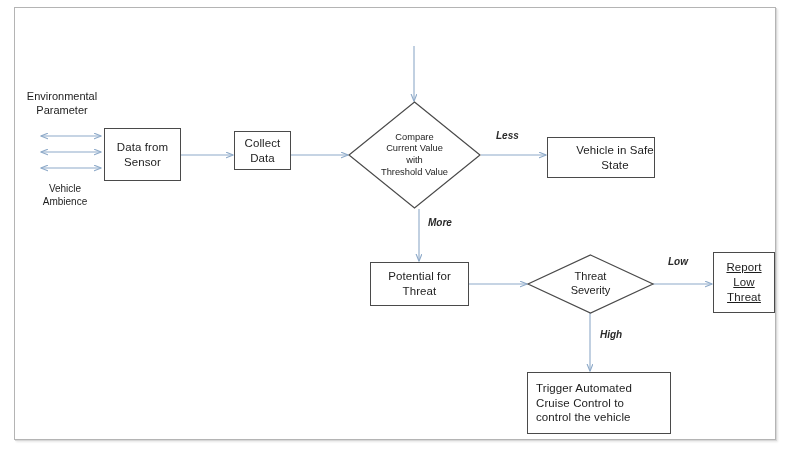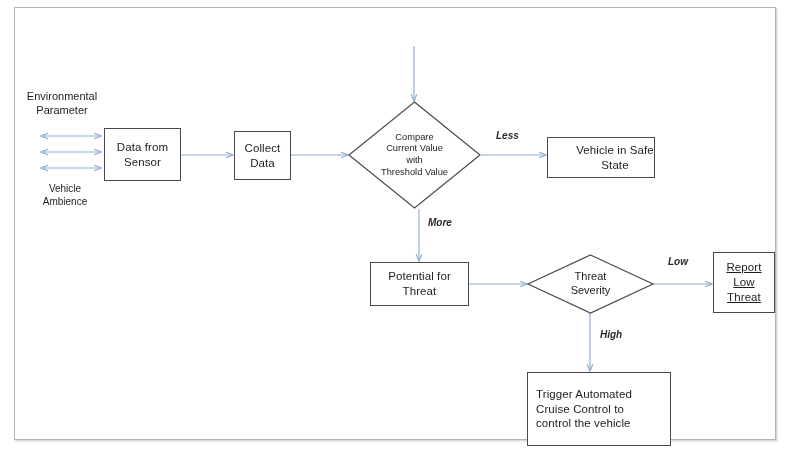--- a/index.html
+++ b/index.html
@@ -137,21 +137,21 @@
   <div class="plain-label" style="left:14px; top:90px; width:96px; font-size:11px;">Environmental
 Parameter</div>
 
   <div class="plain-label" style="left:22px; top:183px; width:86px; font-size:10px;">Vehicle
 Ambience</div>
 
 
   <div class="node" style="left:104px; top:128px; width:77px; height:53px; font-size:11.5px;">Data from
 Sensor</div>
 
-  <div class="node" style="left:234px; top:131px; width:57px; height:49px; font-size:11.5px;">Collect
+  <div class="node" style="left:234px; top:131px; width:57px; height:39px; font-size:11.5px;">Collect
 Data</div>
 
   <div class="diamond-wrap" style="left:348px; top:101px; width:133px; height:108px;">
     <svg width="133" height="108" viewBox="0 0 133 108" xmlns="http://www.w3.org/2000/svg">
       <polygon points="66.5,1 132,54 66.5,107 1,54" fill="#ffffff" stroke="#4a4a4a" stroke-width="1.2"></polygon>
     </svg>
     <div class="diamond-text" style="font-size:9.3px;">Compare
 Current Value
 with
 Threshold Value</div>
@@ -168,21 +168,21 @@
       <polygon points="63.5,1 126,30 63.5,59 1,30" fill="#ffffff" stroke="#4a4a4a" stroke-width="1.2"></polygon>
     </svg>
     <div class="diamond-text" style="font-size:11px;">Threat
 Severity</div>
   </div>
 
   <div class="node" style="left:713px; top:252px; width:62px; height:61px; font-size:11.5px;text-decoration:underline;">Report
 Low
 Threat</div>
 
-  <div class="node left-text" style="left:527px; top:372px; width:144px; height:74px; font-size:11.5px;">Trigger Automated
+  <div class="node left-text" style="left:527px; top:372px; width:144px; height:62px; font-size:11.5px;">Trigger Automated
 Cruise Control to
 control the vehicle</div>
 
   <div class="edge-label" style="left:496px; top:130px;">Less</div>
 
   <div class="edge-label" style="left:428px; top:217px;">More</div>
 
   <div class="edge-label" style="left:668px; top:256px;">Low</div>
 
   <div class="edge-label" style="left:600px; top:329px;">High</div>

